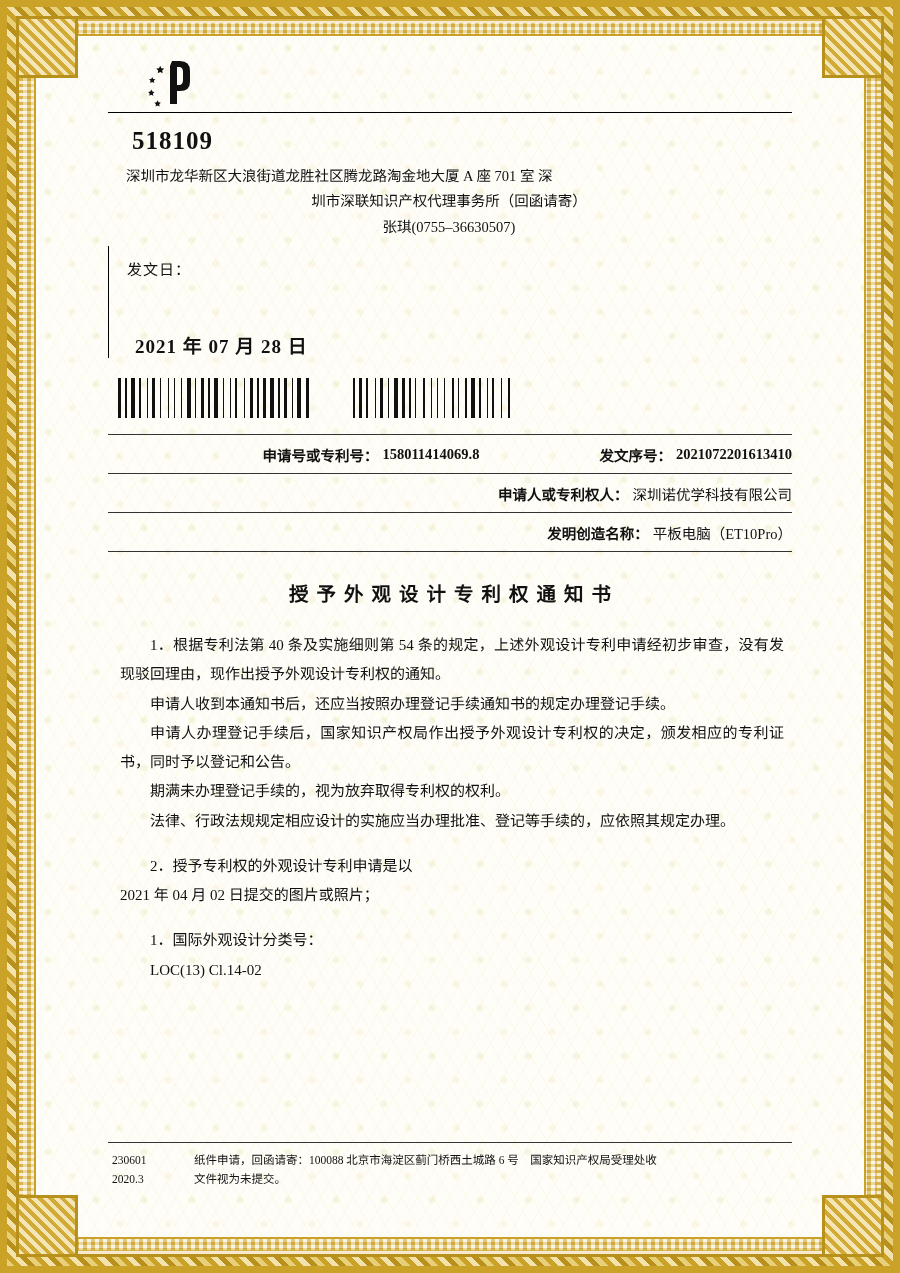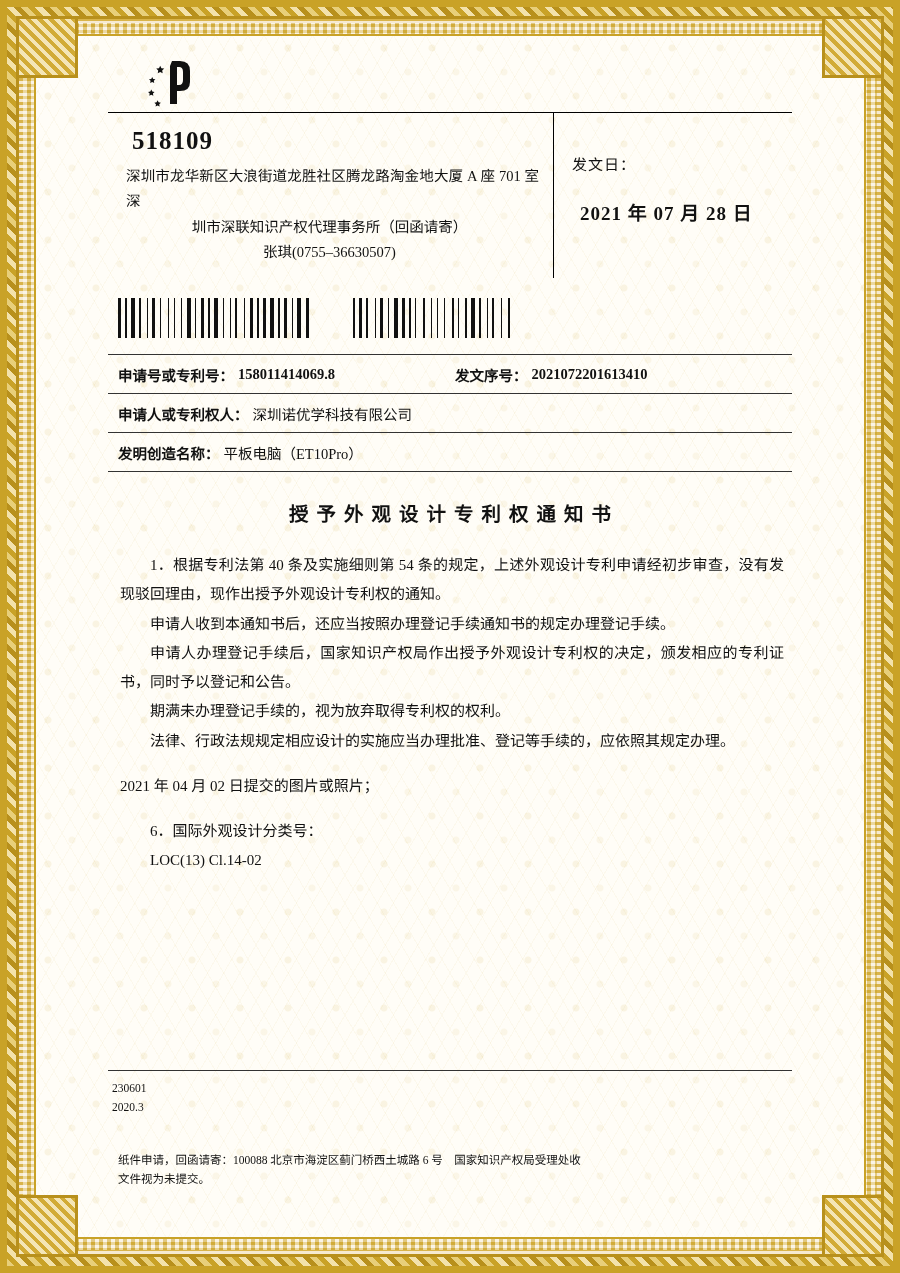--- a/index.html
+++ b/index.html
@@ -125,20 +125,21 @@
   .rule {
     border-top: 1.5px solid #000;
     margin: 0;
   }
   .rule.thin { border-top: 1px solid #333; }
 
   
   .top-block {
     display: flex;
     min-height: 165px;
+    flex-direction: column;
   }
   .top-left {
     flex: 1 1 auto;
     padding: 14px 8px 6px 6px;
     box-sizing: border-box;
   }
   .doc-number {
     font-size: 25px;
     font-weight: bold;
     letter-spacing: 1px;
@@ -155,24 +156,23 @@
   .addr-line3 { text-align: center; padding-right: 6px;}
   .top-right {
     width: 246px;
     border-left: 1.5px solid #000;
     padding: 12px 0 0 18px;
     box-sizing: border-box;
   }
   .issue-label {
     font-size: 15px;
     letter-spacing: 1px;
-    margin-top: 28px;
   }
   .issue-date {
-    margin-top: 24px;
+    margin-top: 52px;
     font-size: 19px;
     font-weight: bold;
     letter-spacing: 1px;
     padding-left: 8px;
   }
 
   
   .barcode-row {
     display: flex;
     gap: 40px;
@@ -192,20 +192,21 @@
   }
 
   
   .field-row {
     display: flex;
     align-items: center;
     height: 38px;
     font-size: 14.5px;
     padding-left: 10px;
     box-sizing: border-box;
+    justify-content: flex-end;
   }
   .field-label { font-weight: bold; }
   .field-value { margin-left: 4px; font-weight: bold; }
   .field-value.normal { font-weight: normal; }
   .field-row .spacer { flex: 0 0 120px; }
 
   
   .main-title {
     text-align: center;
     font-size: 19.5px;
@@ -231,21 +232,20 @@
     position: absolute;
     left: 56px;
     right: 56px;
     bottom: 34px;
   }
   .footer-inner {
     display: flex;
     padding-top: 8px;
     font-size: 11.5px;
     line-height: 1.65;
-    flex-direction: column;
   }
   .footer-code {
     width: 72px;
     flex: 0 0 72px;
     padding-left: 4px;
   }
   .footer-body { flex: 1 1 auto; padding-left: 10px;}
 </style>
 </head>
 <body>
@@ -429,25 +429,26 @@
 
     <div class="body-text">
       <p class="indent">1．根据专利法第 40 条及实施细则第 54 条的规定，上述外观设计专利申请经初步审查，没有发现驳回理由，现作出授予外观设计专利权的通知。</p>
       <p class="indent">申请人收到本通知书后，还应当按照办理登记手续通知书的规定办理登记手续。</p>
       <p class="indent">申请人办理登记手续后，国家知识产权局作出授予外观设计专利权的决定，颁发相应的专利证书，同时予以登记和公告。</p>
       <p class="indent">期满未办理登记手续的，视为放弃取得专利权的权利。</p>
       <p class="indent">法律、行政法规规定相应设计的实施应当办理批准、登记等手续的，应依照其规定办理。</p>
 
       <div class="para-gap"></div>
 
+      <p class="indent">2．授予专利权的外观设计专利申请是以</p>
       <p>2021 年 04 月 02 日提交的图片或照片；</p>
 
       <div class="para-gap"></div>
 
-      <p class="indent">6．国际外观设计分类号：</p>
+      <p class="indent">1．国际外观设计分类号：</p>
       <p class="sub-line">LOC(13) Cl.14-02</p>
 
       <div class="para-gap"></div>
 
     </div>
 
     <div class="footer">
       <div class="rule thin"></div>
       <div class="footer-inner">
         <div class="footer-code">

